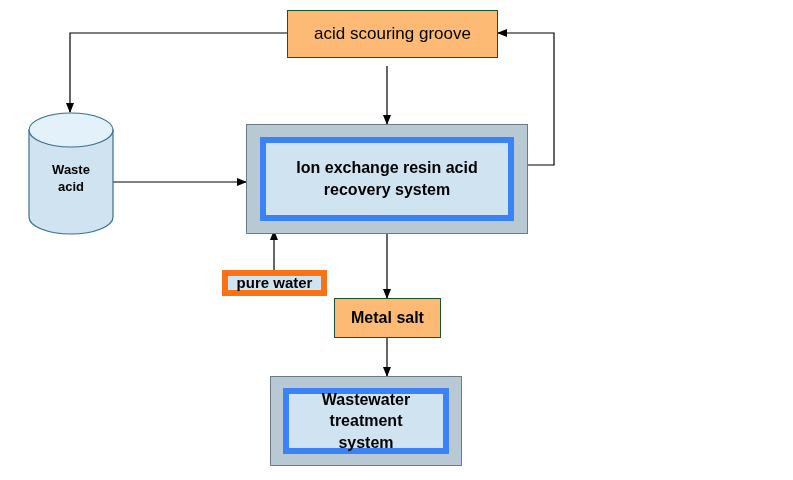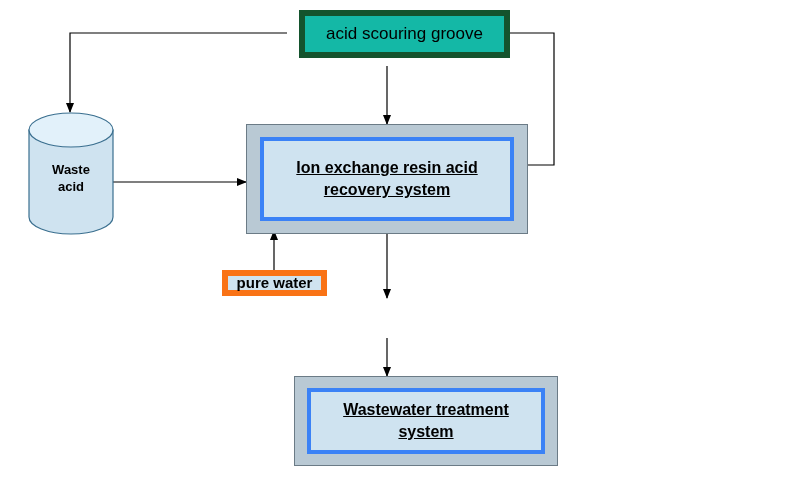--- a/index.html
+++ b/index.html
@@ -29,23 +29,22 @@
     position: absolute;
     box-sizing: border-box;
     display: flex;
     align-items: center;
     justify-content: center;
     text-align: center;
     color: #000000;
     line-height: 1.28;
   }
   .flat-box {
-    background: #14b8a6;
-    border: 6px solid #14532d;
-    margin-left: 12px;
+    background: #fdba74;
+    border: 1px solid #14532d;
   }
   .plain-label {
     background: #cfe3f0;
     border: 6px solid #f97316;
     font-size: 15px;
     font-weight: bold;
   }
   .label-top {
     font-size: 17px;
     font-weight: normal;
@@ -60,30 +59,29 @@
     top: 0;
     right: 0;
     bottom: 0;
     background: #b9c9d4;
     border: 1px solid #6b7b86;
     box-sizing: border-box;
   }
   .box3d .inner {
     position: absolute;
     background: #cfe3f0;
-    border: 4px solid #3b82f6;
+    border: 6px solid #3b82f6;
     box-sizing: border-box;
     display: flex;
     align-items: center;
     justify-content: center;
     text-align: center;
     font-weight: bold;
     color: #000000;
     line-height: 1.35;
-    text-decoration: underline;
   }
   .cyl {
     position: absolute;
   }
   .cyl-label {
     position: absolute;
     width: 100%;
     text-align: center;
     font-size: 13px;
     font-weight: bold;
@@ -138,22 +136,25 @@
     <div class="inner" style="left:14px; top:13px; right:14px; bottom:13px; font-size:16px;">
       <span style="white-space:pre-line;">Ion exchange resin acid
 recovery system</span>
     </div>
   </div>
 
   <div class="node plain-label" style="left:222px; top:270px; width:105px; height:26px;">
     <span>pure water</span>
   </div>
 
+  <div class="node flat-box" style="left:334px; top:298px; width:107px; height:40px; font-size:16px; font-weight:bold;">
+    <span>Metal salt</span>
+  </div>
 
-  <div class="box3d" style="left:270px; top:376px; width:264px; height:90px;margin-left:24px;">
+  <div class="box3d" style="left:270px; top:376px; width:192px; height:90px;">
     <div class="face"></div>
     <div class="inner" style="left:13px; top:12px; right:13px; bottom:12px; font-size:16px;">
       <span style="white-space:pre-line;">Wastewater treatment
 system</span>
     </div>
   </div>
 
 </div>
 
 </body></html>

